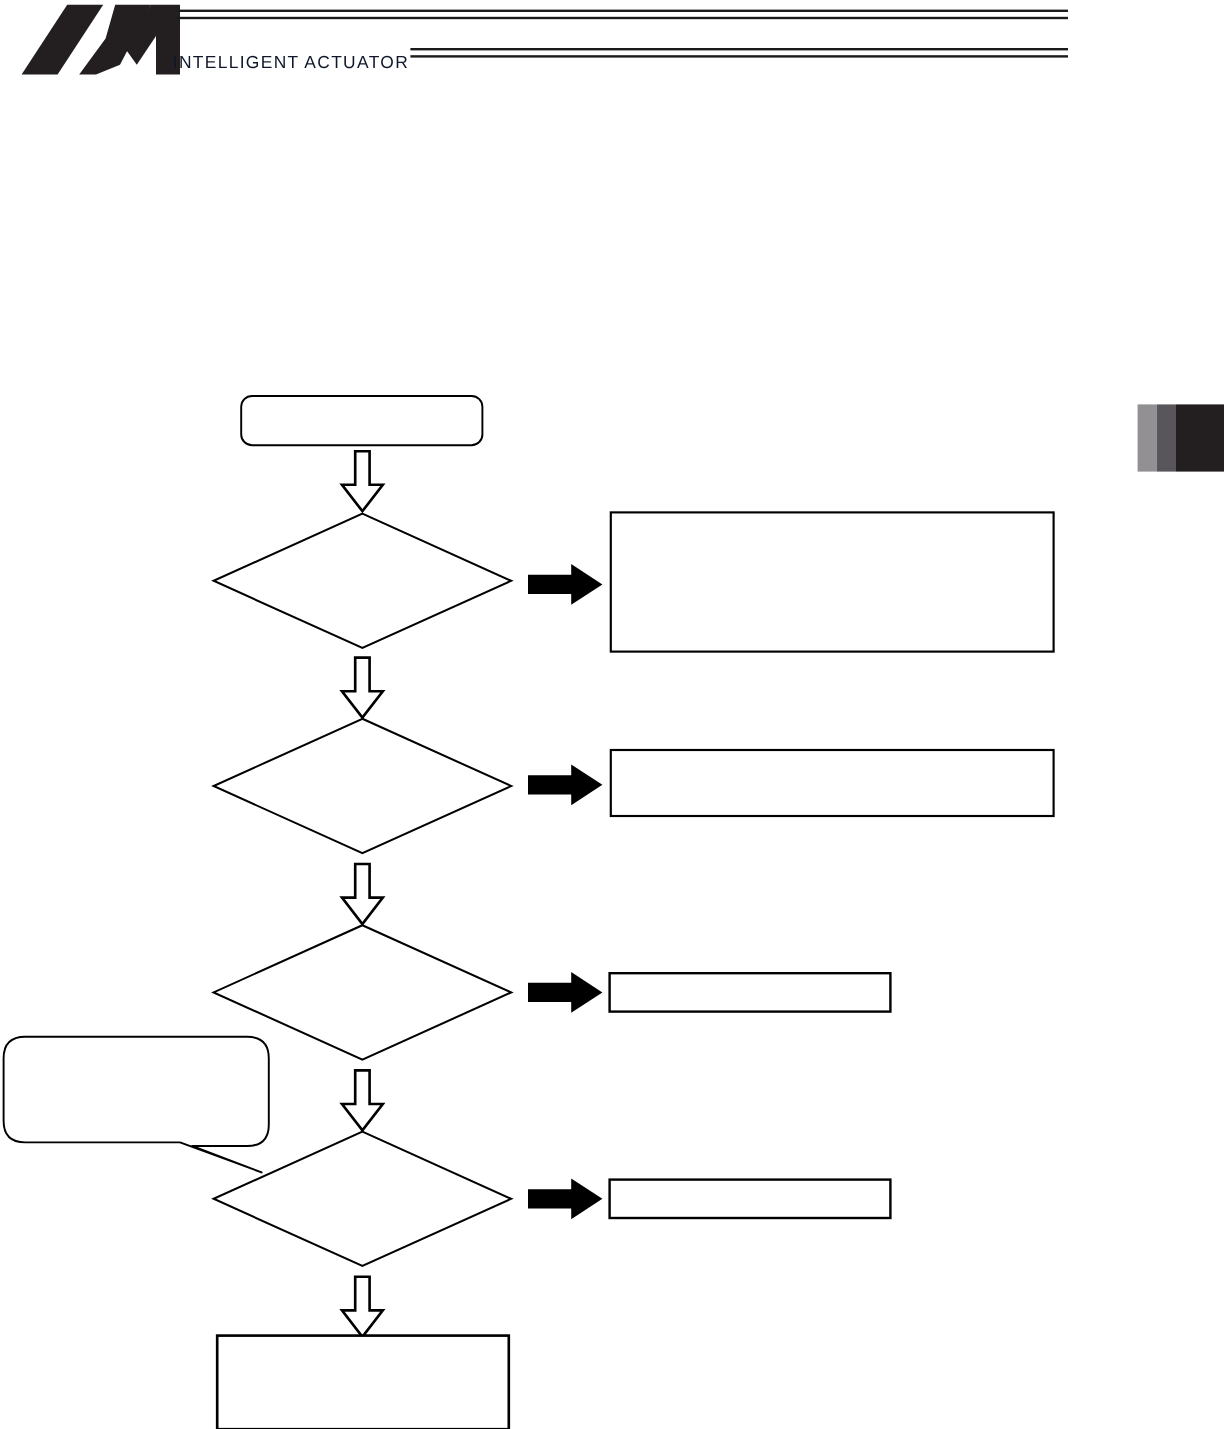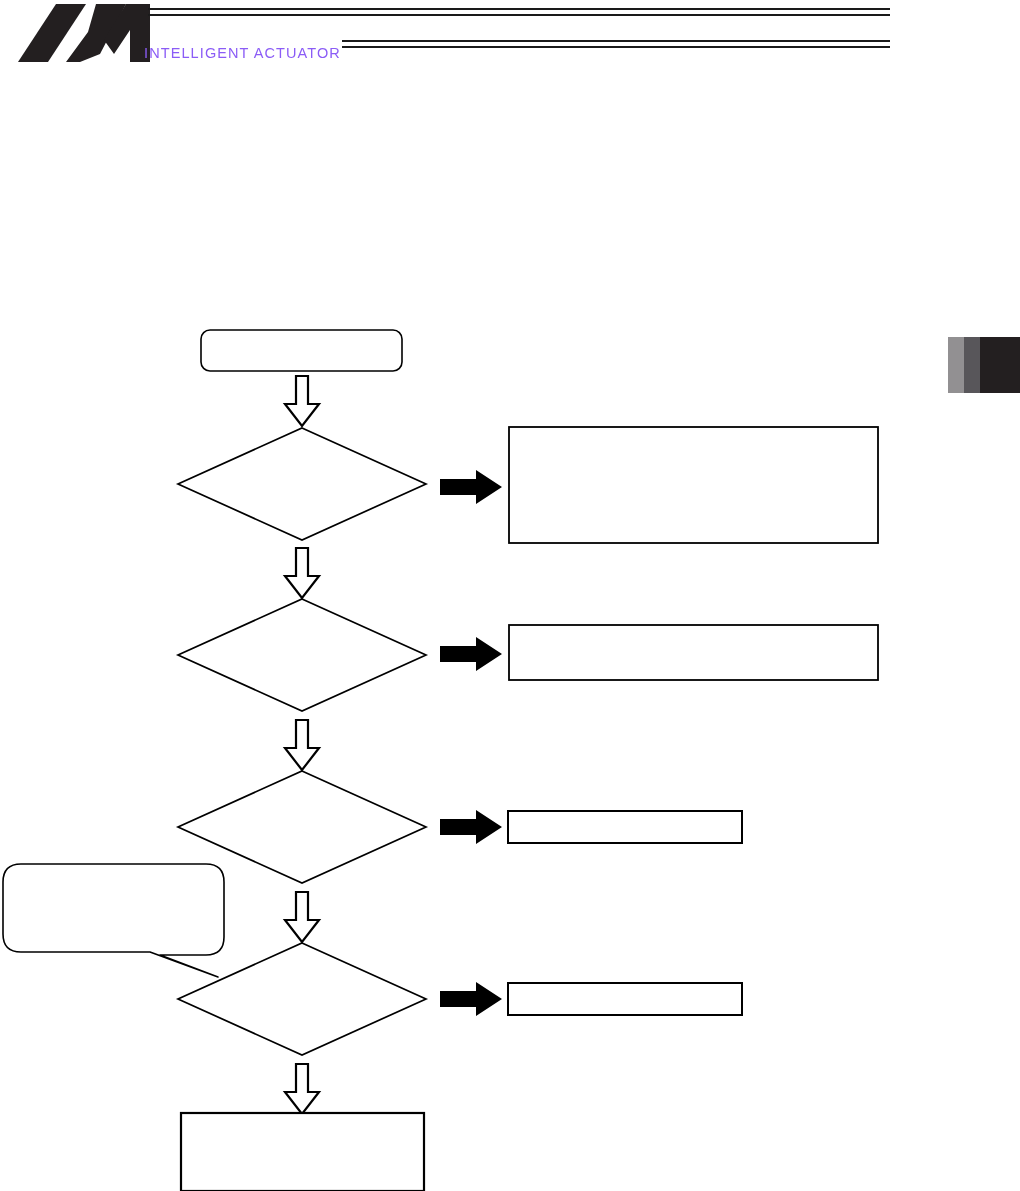--- a/index.html
+++ b/index.html
@@ -36,21 +36,21 @@
     top: 2px;
     width: 140px;
     height: 60px;
   }
   .brand-text {
     position: absolute;
     left: 144px;
     top: 45px;
     font-size: 14.5px;
     letter-spacing: 1.1px;
-    color: #8b5cf6;
+    color: #0f172a;
     font-family: "Liberation Sans", sans-serif;
     white-space: nowrap;
   }
   .rule {
     position: absolute;
     background: #1a1a1a;
   }
   .rule-top-1 { left: 148px; top: 8px;  width: 742px; height: 2px; }
   .rule-top-2 { left: 148px; top: 14px; width: 742px; height: 2px; }
   .rule-mid-1 { left: 342px; top: 40px; width: 548px; height: 2px; }

